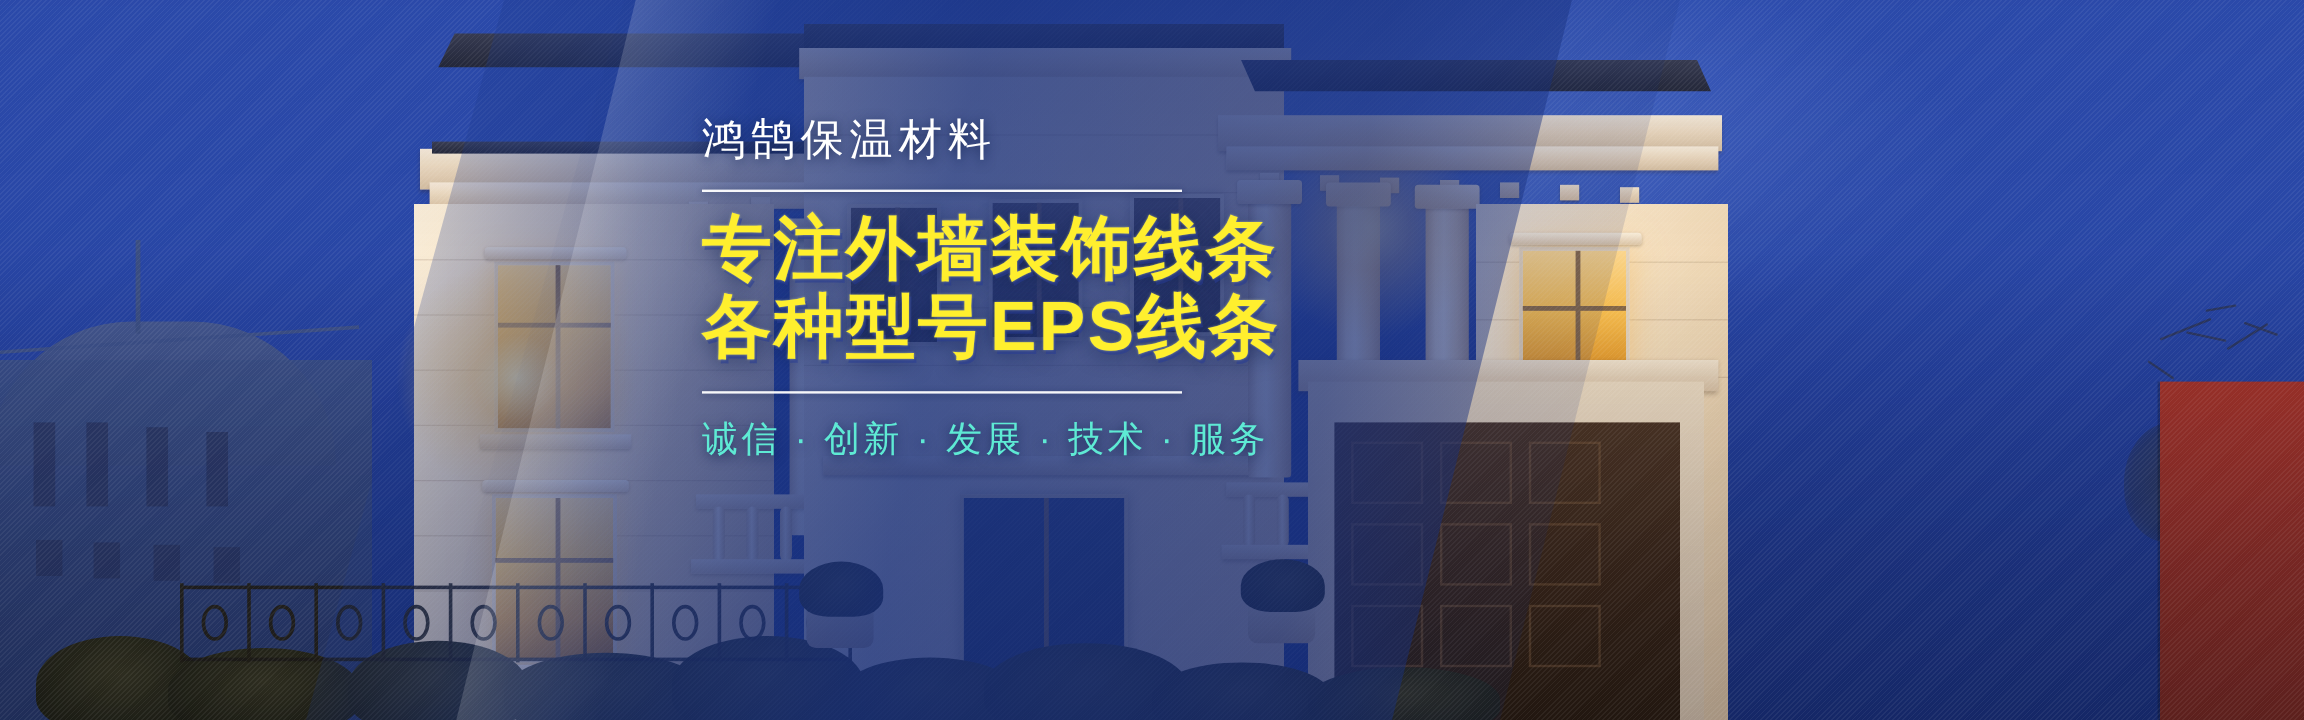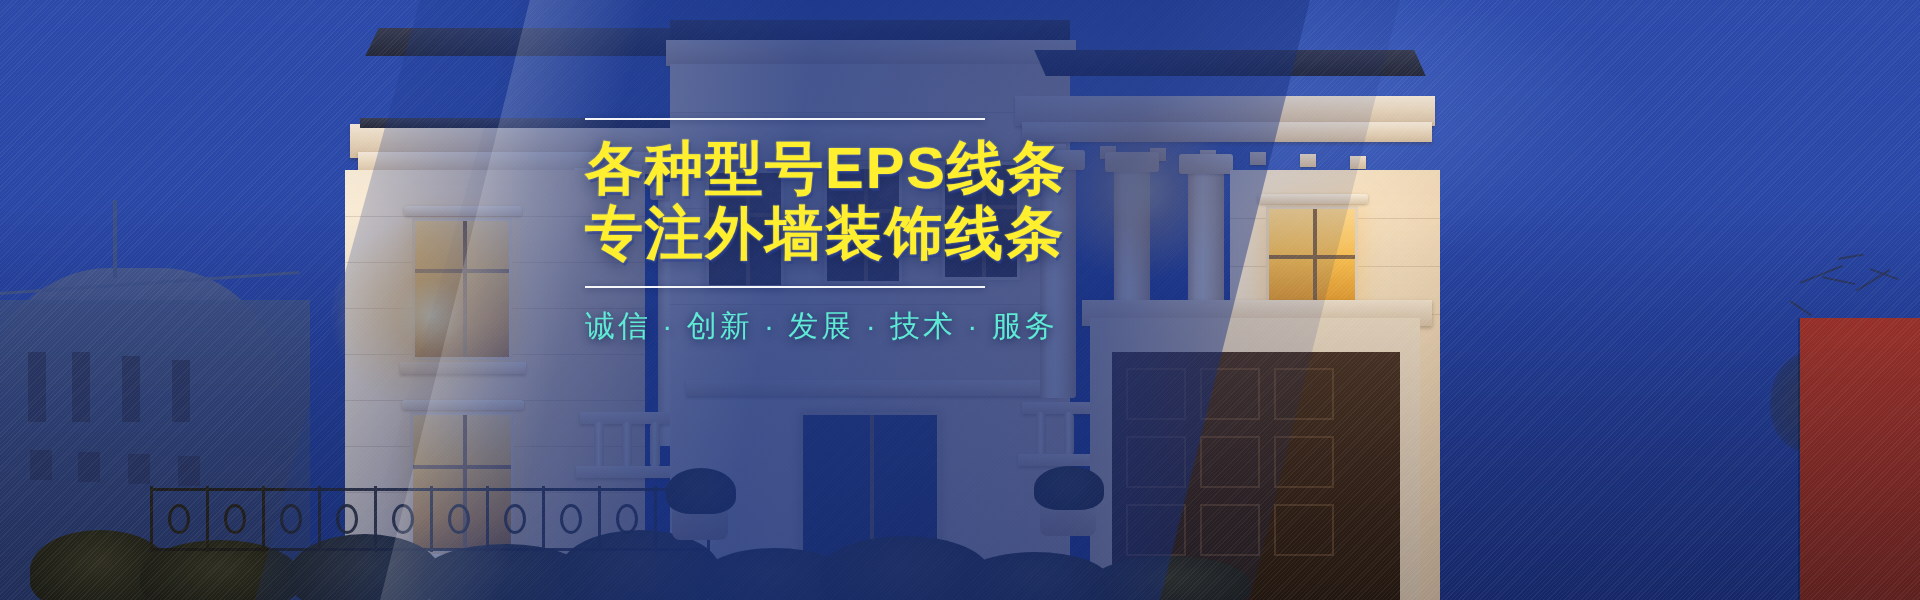--- a/index.html
+++ b/index.html
@@ -486,25 +486,26 @@
     <div class="grade"></div>
     <div class="halftone"></div>
   </div>
 
   <div class="overlay-panel"></div>
   <div class="overlay-soft"></div>
   <div class="overlay-streak"></div>
 
   <div class="text-block">
 
+    <div class="brand">鸿鹄保温材料</div>
 
     <div class="rule rule-top"></div>
 
+    <div class="headline">专注外墙装饰线条</div>
+
     <div class="headline">各种型号EPS线条</div>
-
-    <div class="headline">专注外墙装饰线条</div>
 
     <div class="rule rule-bot"></div>
 
     <div class="tagline">诚信 · 创新 · 发展 · 技术 · 服务</div>
   </div>
 
 </div>
 
 </body></html>

